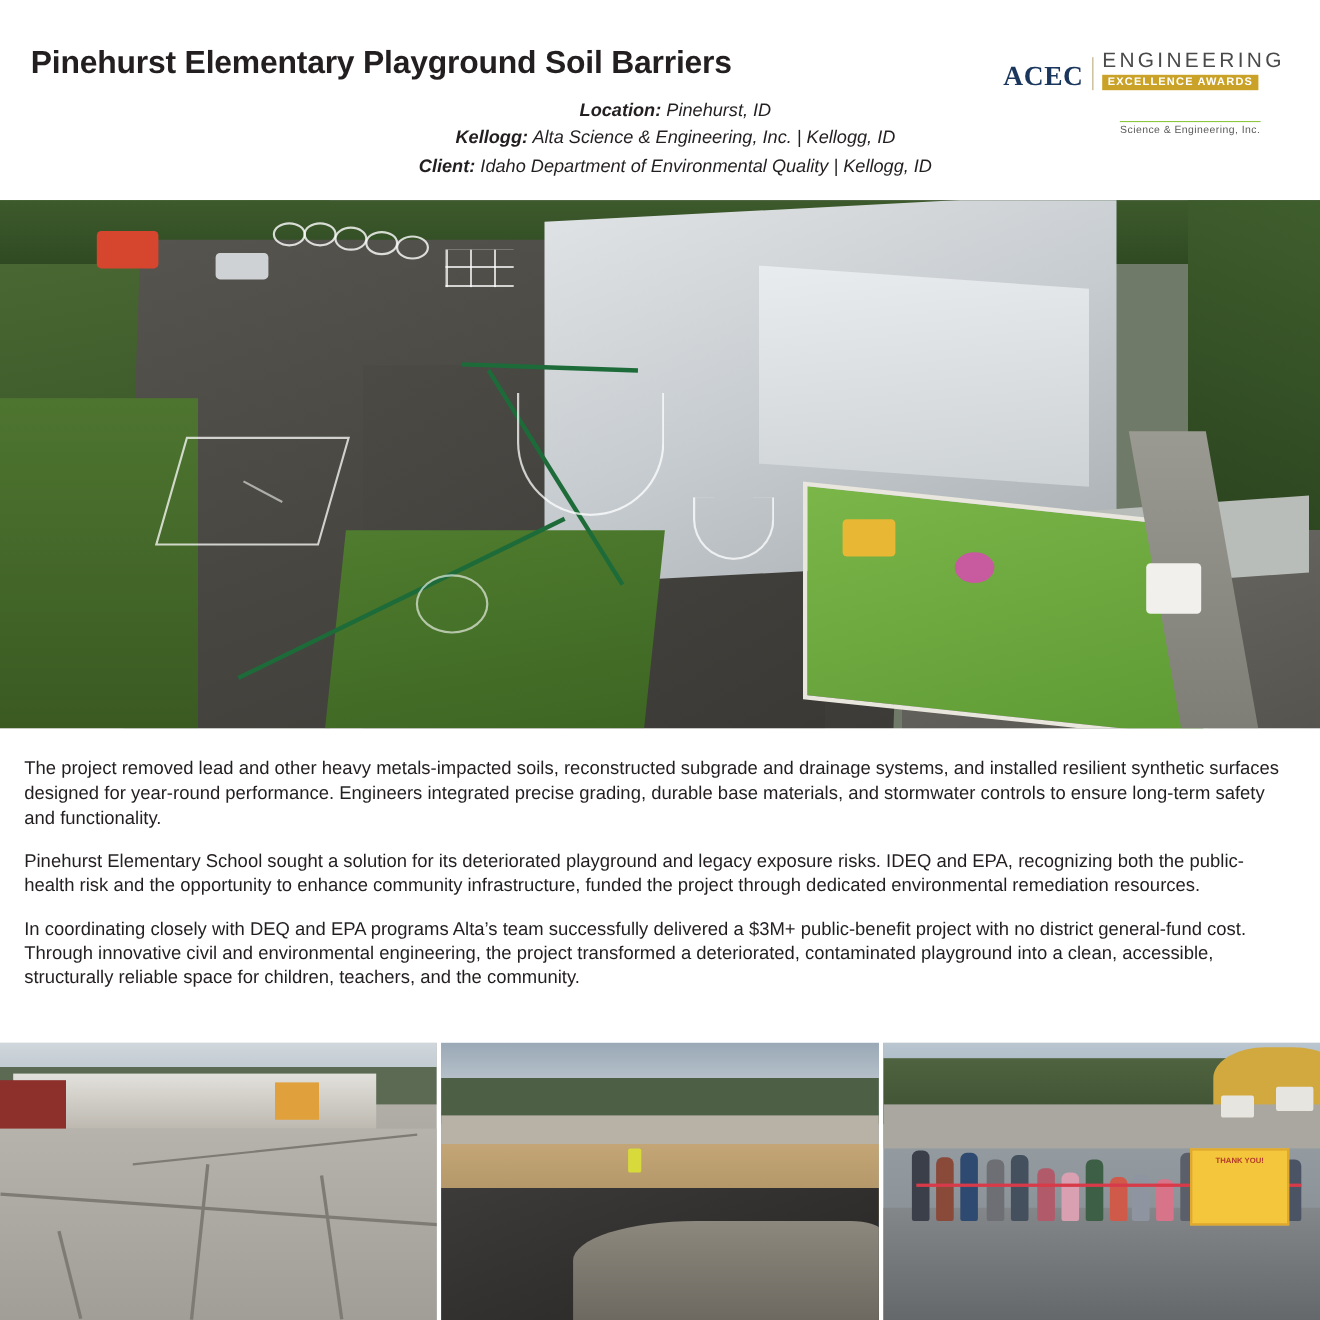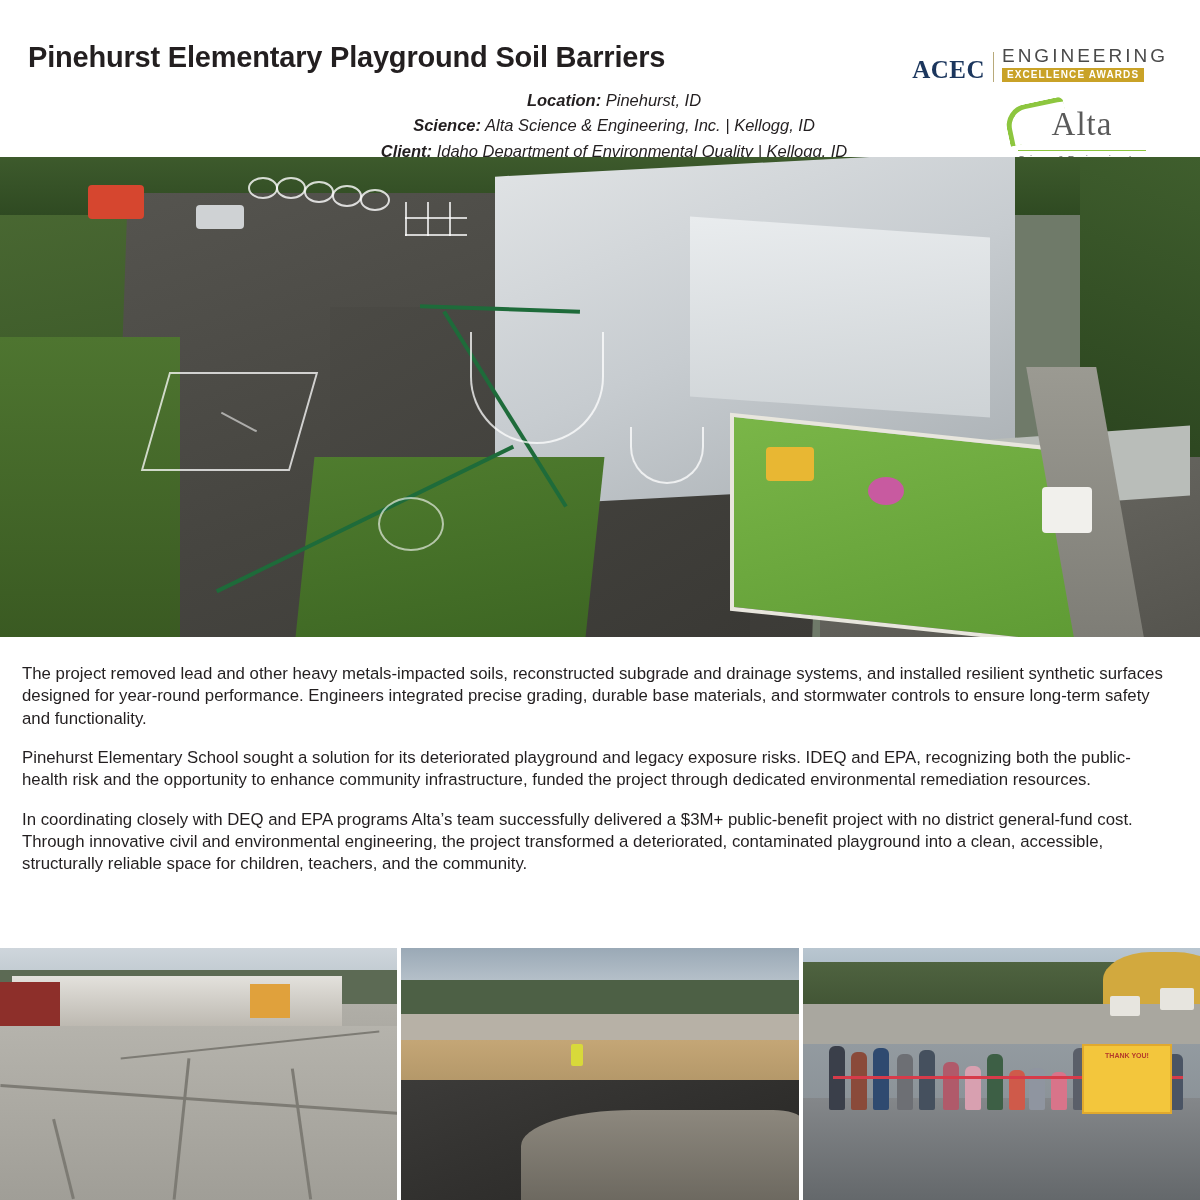--- a/index.html
+++ b/index.html
@@ -12,21 +12,21 @@
     height: 1200px;
     font-family: "Liberation Sans", sans-serif;
     color: #231f20;
     overflow: hidden;
     position: relative;
   }
 
   
   .header {
     position: relative;
-    height: 157px;
+    height: 182px;
     box-sizing: border-box;
     padding: 42px 0 0 28px;
   }
   .title {
     font-size: 29px;
     font-weight: bold;
     letter-spacing: -0.2px;
     color: #231f20;
     margin: 0 0 14px 0;
     line-height: 1.1;
@@ -307,42 +307,38 @@
 <body>
 
 <div class="header">
   <h1 class="title">Pinehurst Elementary Playground Soil Barriers</h1>
 
   <div class="meta-line">
     <span class="lbl">Location:</span>
     <span>Pinehurst, ID</span>
   </div>
   <div class="meta-line">
-    <span class="lbl">Science:</span>
+    <span class="lbl">Kellogg:</span>
     <span>Alta Science &amp; Engineering, Inc. | Kellogg, ID</span>
   </div>
   <div class="meta-line">
     <span class="lbl">Client:</span>
     <span>Idaho Department of Environmental Quality | Kellogg, ID</span>
   </div>
 
   <div class="acec-logo">
     <div class="acec-word">ACEC</div>
     <div class="acec-rule"></div>
     <div class="acec-right">
       <div class="acec-eng">ENGINEERING</div>
       <div class="acec-exc">EXCELLENCE AWARDS</div>
     </div>
   </div>
 
   <div class="alta-logo">
-    <div class="alta-mark">
-      <span class="alta-swoosh"></span>
-      <span class="alta-word">Alta</span>
-    </div>
     <div class="alta-sub">Science &amp; Engineering, Inc.</div>
   </div>
 </div>
 
 <div class="hero">
   <div class="hero-sky"></div>
   <div class="h-grass-l"></div>
   <div class="h-trees"></div>
   <div class="h-tree-r"></div>
   <div class="h-asphalt"></div>

